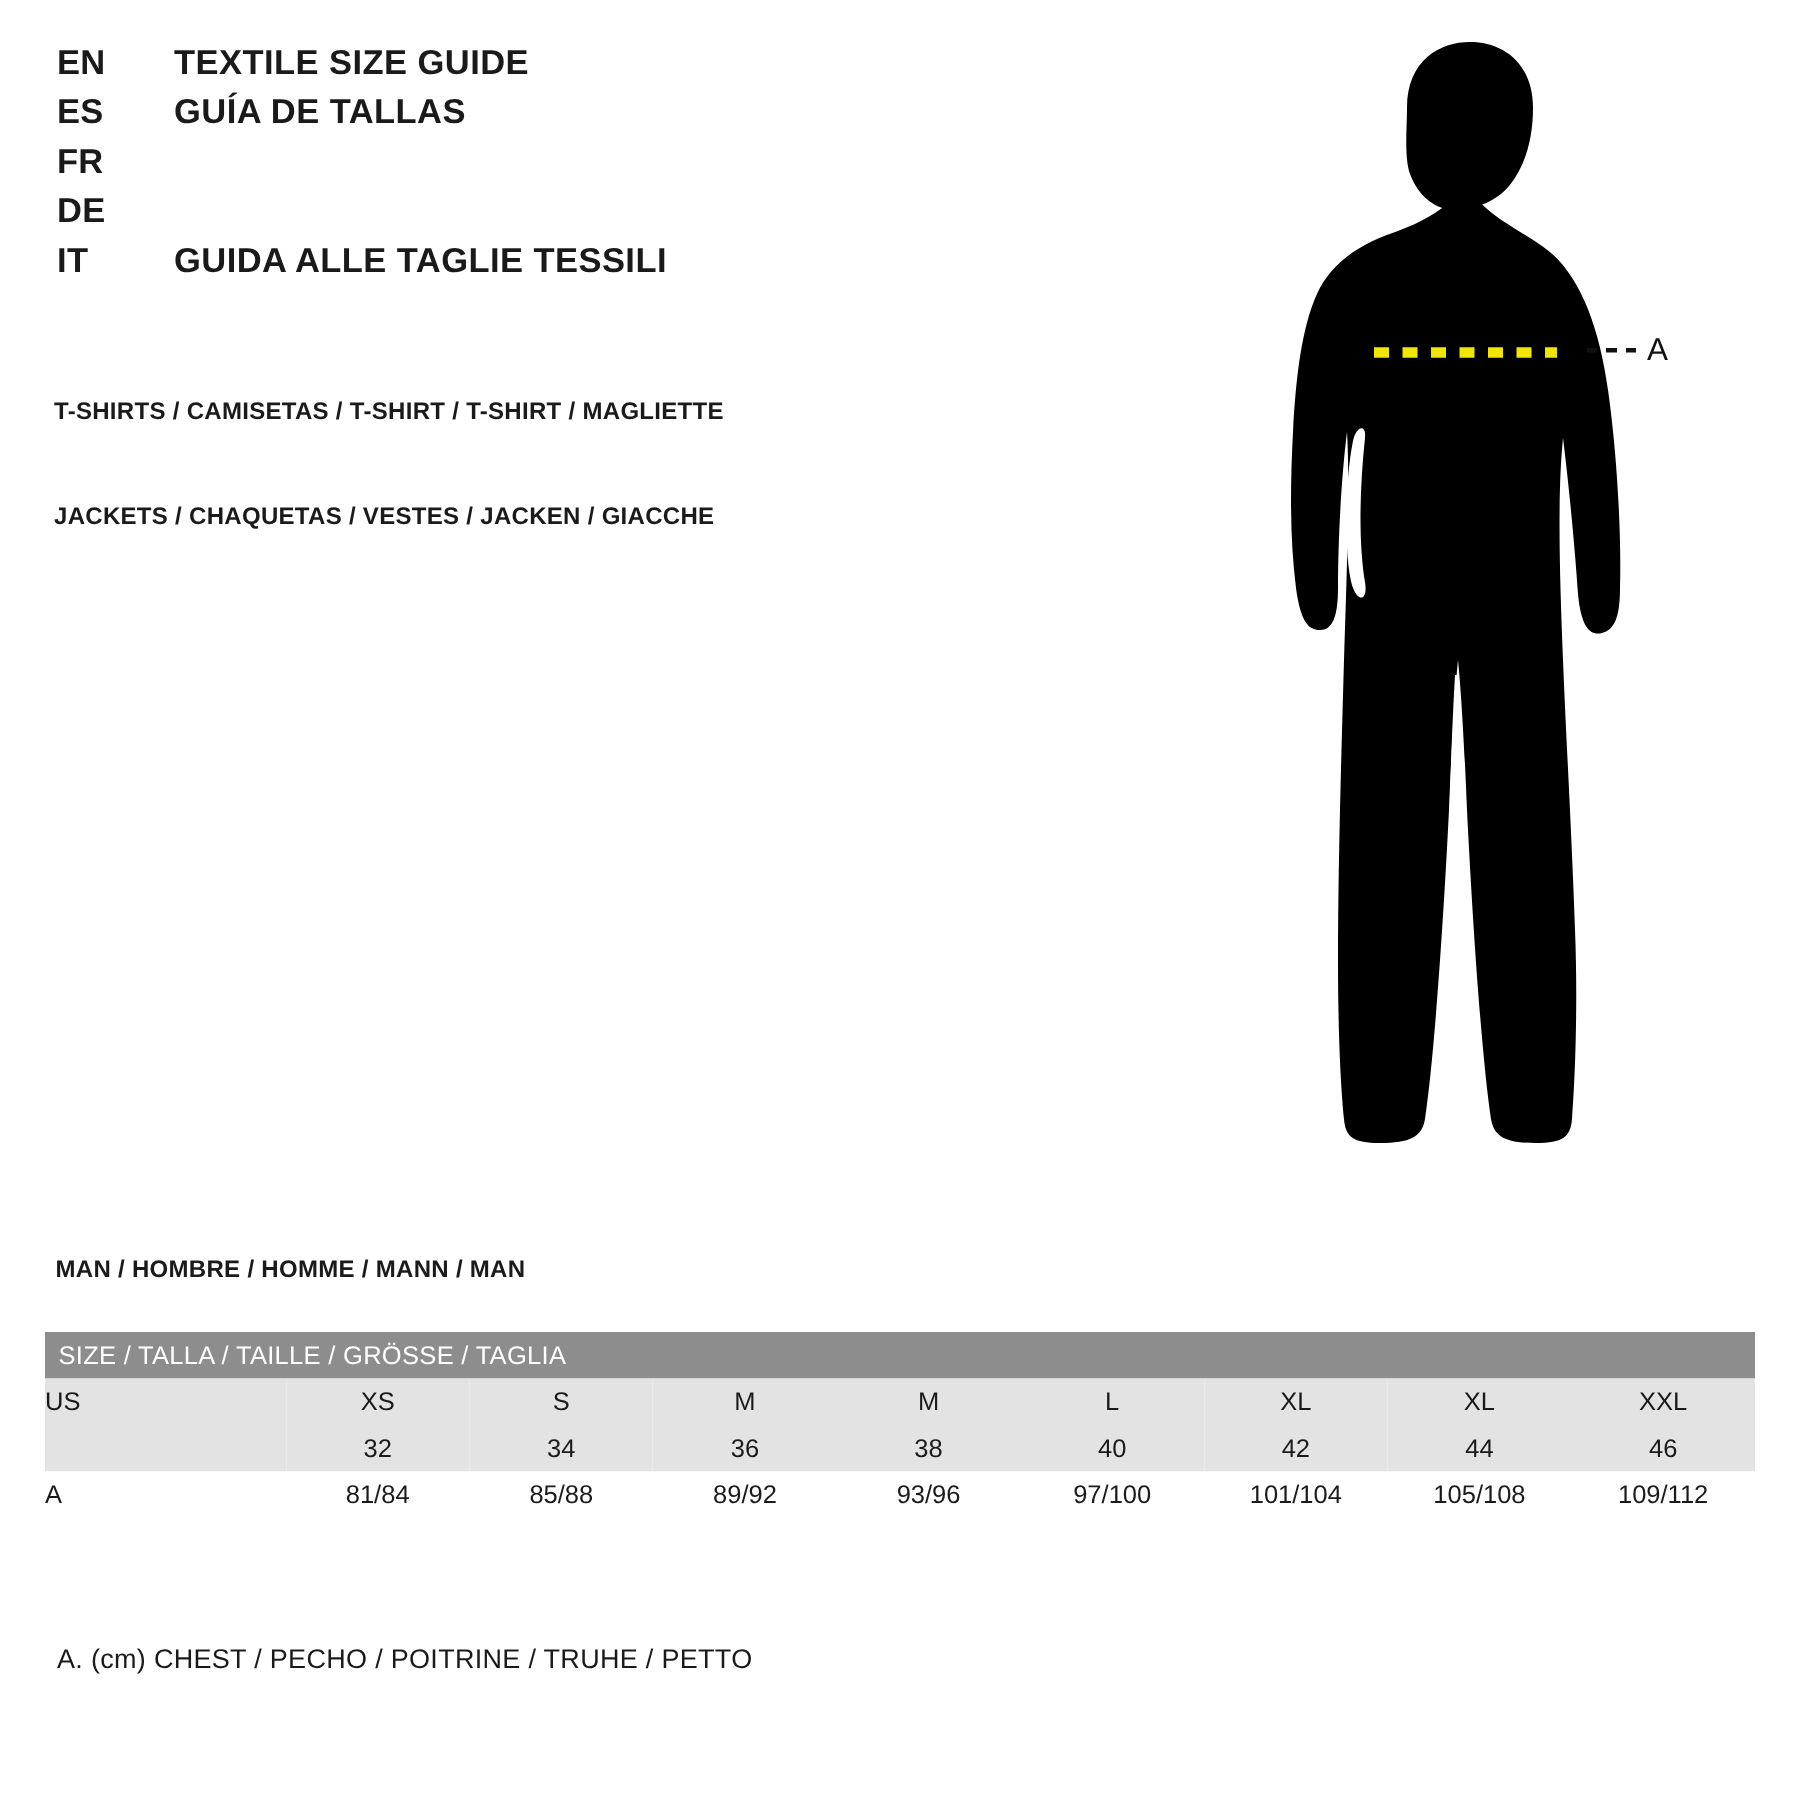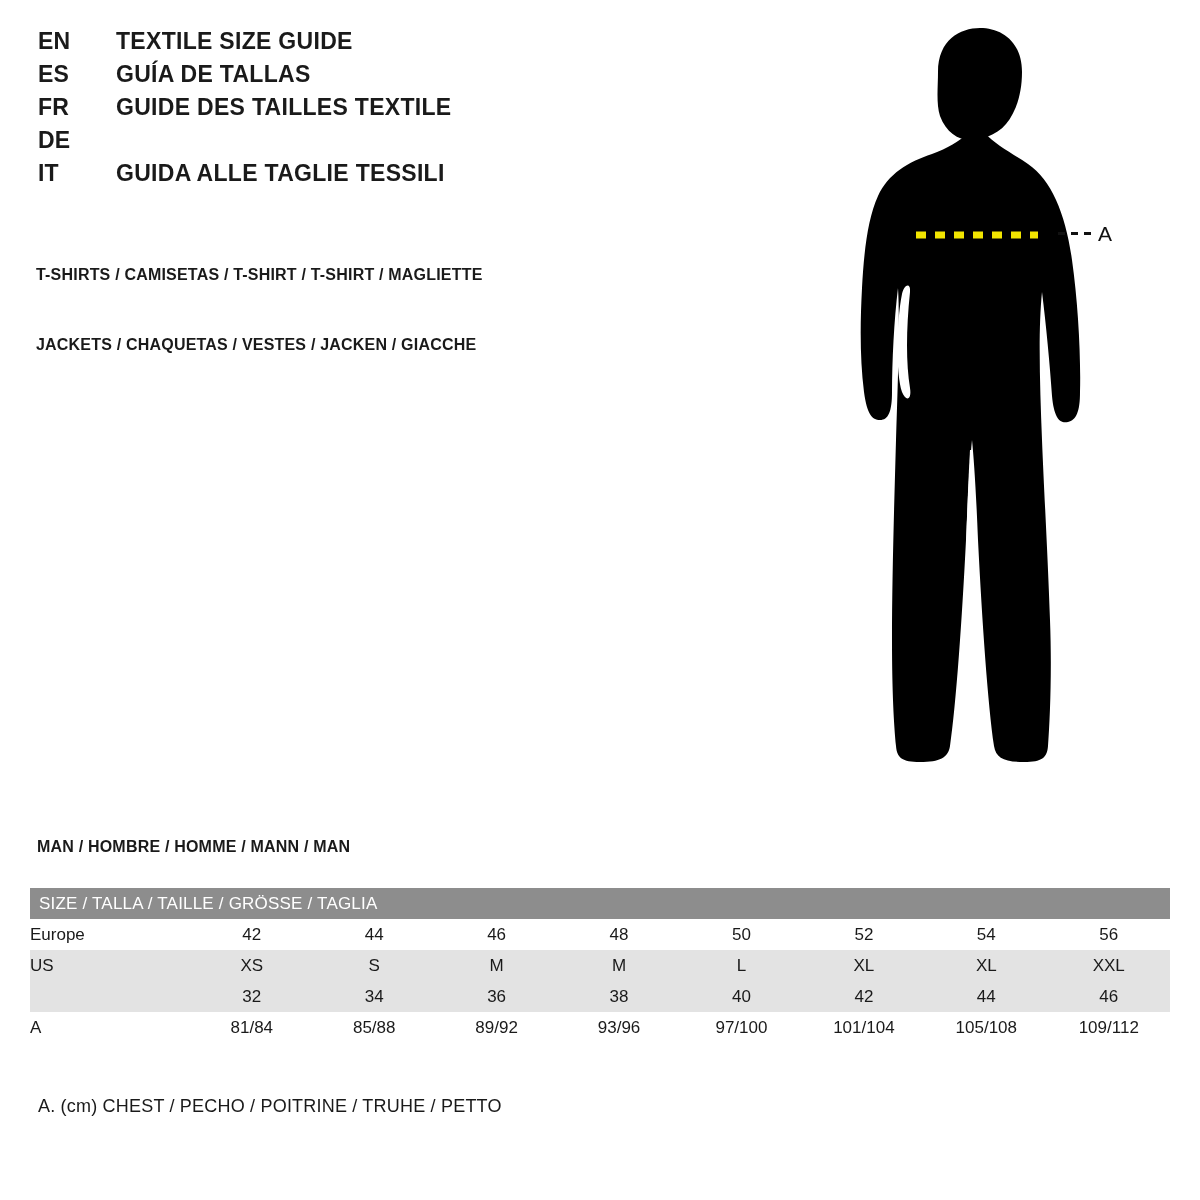--- a/index.html
+++ b/index.html
@@ -143,21 +143,20 @@
   <div class="lang-row">
     <div class="lang-code">EN</div>
     <div class="lang-title">TEXTILE SIZE GUIDE</div>
   </div>
   <div class="lang-row">
     <div class="lang-code">ES</div>
     <div class="lang-title">GUÍA DE TALLAS</div>
   </div>
   <div class="lang-row">
     <div class="lang-code">FR</div>
-    <div class="lang-title">GUIDE DES TAILLES TEXTILE</div>
   </div>
   <div class="lang-row">
     <div class="lang-code">DE</div>
   </div>
   <div class="lang-row">
     <div class="lang-code">IT</div>
     <div class="lang-title">GUIDA ALLE TAGLIE TESSILI</div>
   </div>
 </div>
 
@@ -221,31 +220,20 @@
 <div class="dash-lead"></div>
 <div class="measure-label">A</div>
 
 <div class="section-title">MAN / HOMBRE / HOMME / MANN / MAN</div>
 
 <table class="size-table">
   <tbody>
       <tr class="row-head">
     <td class="hdr-label" colspan="9">SIZE / TALLA / TAILLE / GRÖSSE / TAGLIA</td>
   </tr>
-  <tr class="row-plain">
-    <td class="lbl">Europe</td>
-    <td class="val">42</td>
-    <td class="val">44</td>
-    <td class="val">46</td>
-    <td class="val">48</td>
-    <td class="val">50</td>
-    <td class="val">52</td>
-    <td class="val">54</td>
-    <td class="val">56</td>
-  </tr>
   <tr class="row-alt">
     <td class="lbl">US</td>
     <td class="val">XS</td>
     <td class="val">S</td>
     <td class="val">M</td>
     <td class="val">M</td>
     <td class="val">L</td>
     <td class="val">XL</td>
     <td class="val">XL</td>
     <td class="val">XXL</td>

